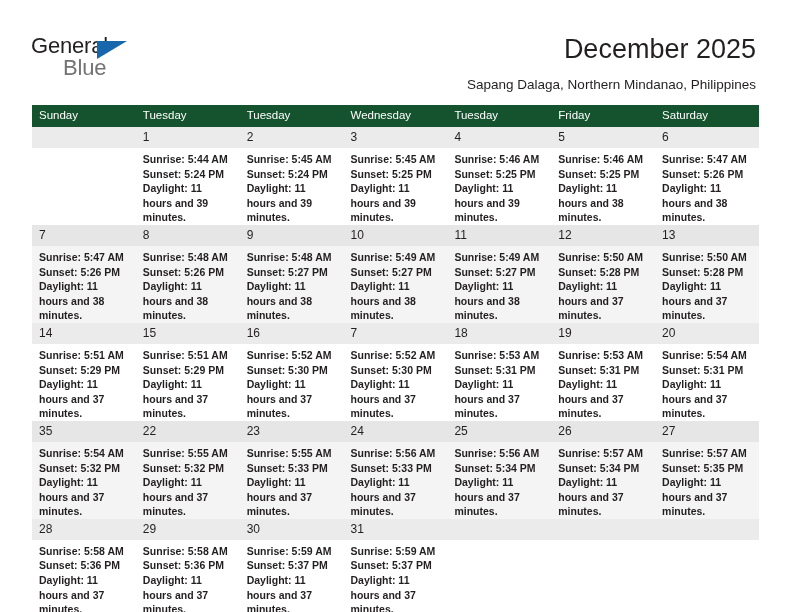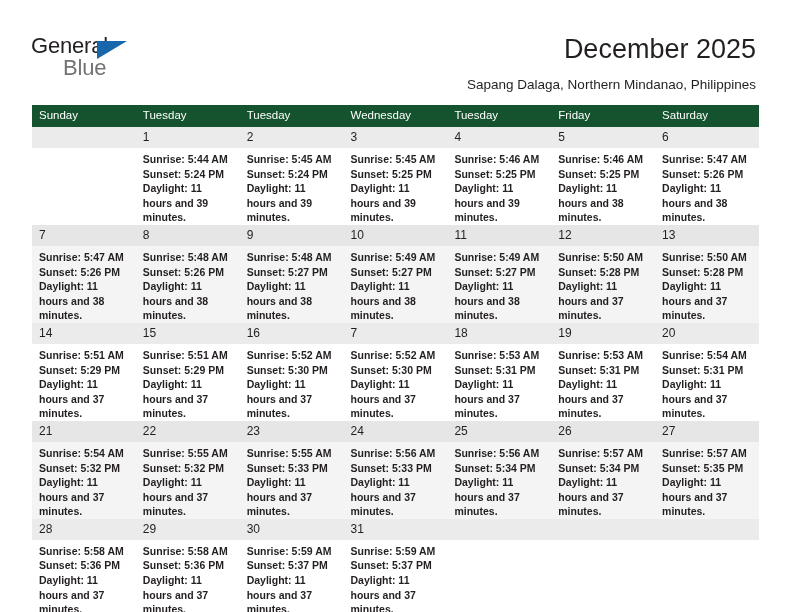--- a/index.html
+++ b/index.html
@@ -343,21 +343,21 @@
           <span class="info">
             <span>Sunrise: 5:54 AM</span>
             <span>Sunset: 5:31 PM</span>
             <span class="daylight">Daylight: 11 hours and 37 minutes.</span>
           </span>
         </td>
       </tr>
 
       <tr class="row-even">
         <td>
-          <span class="daynum">21</span>
+          <span class="daynum">35</span>
           <span class="info">
             <span>Sunrise: 5:54 AM</span>
             <span>Sunset: 5:32 PM</span>
             <span class="daylight">Daylight: 11 hours and 37 minutes.</span>
           </span>
         </td>
         <td>
           <span class="daynum">22</span>
           <span class="info">
             <span>Sunrise: 5:55 AM</span>

